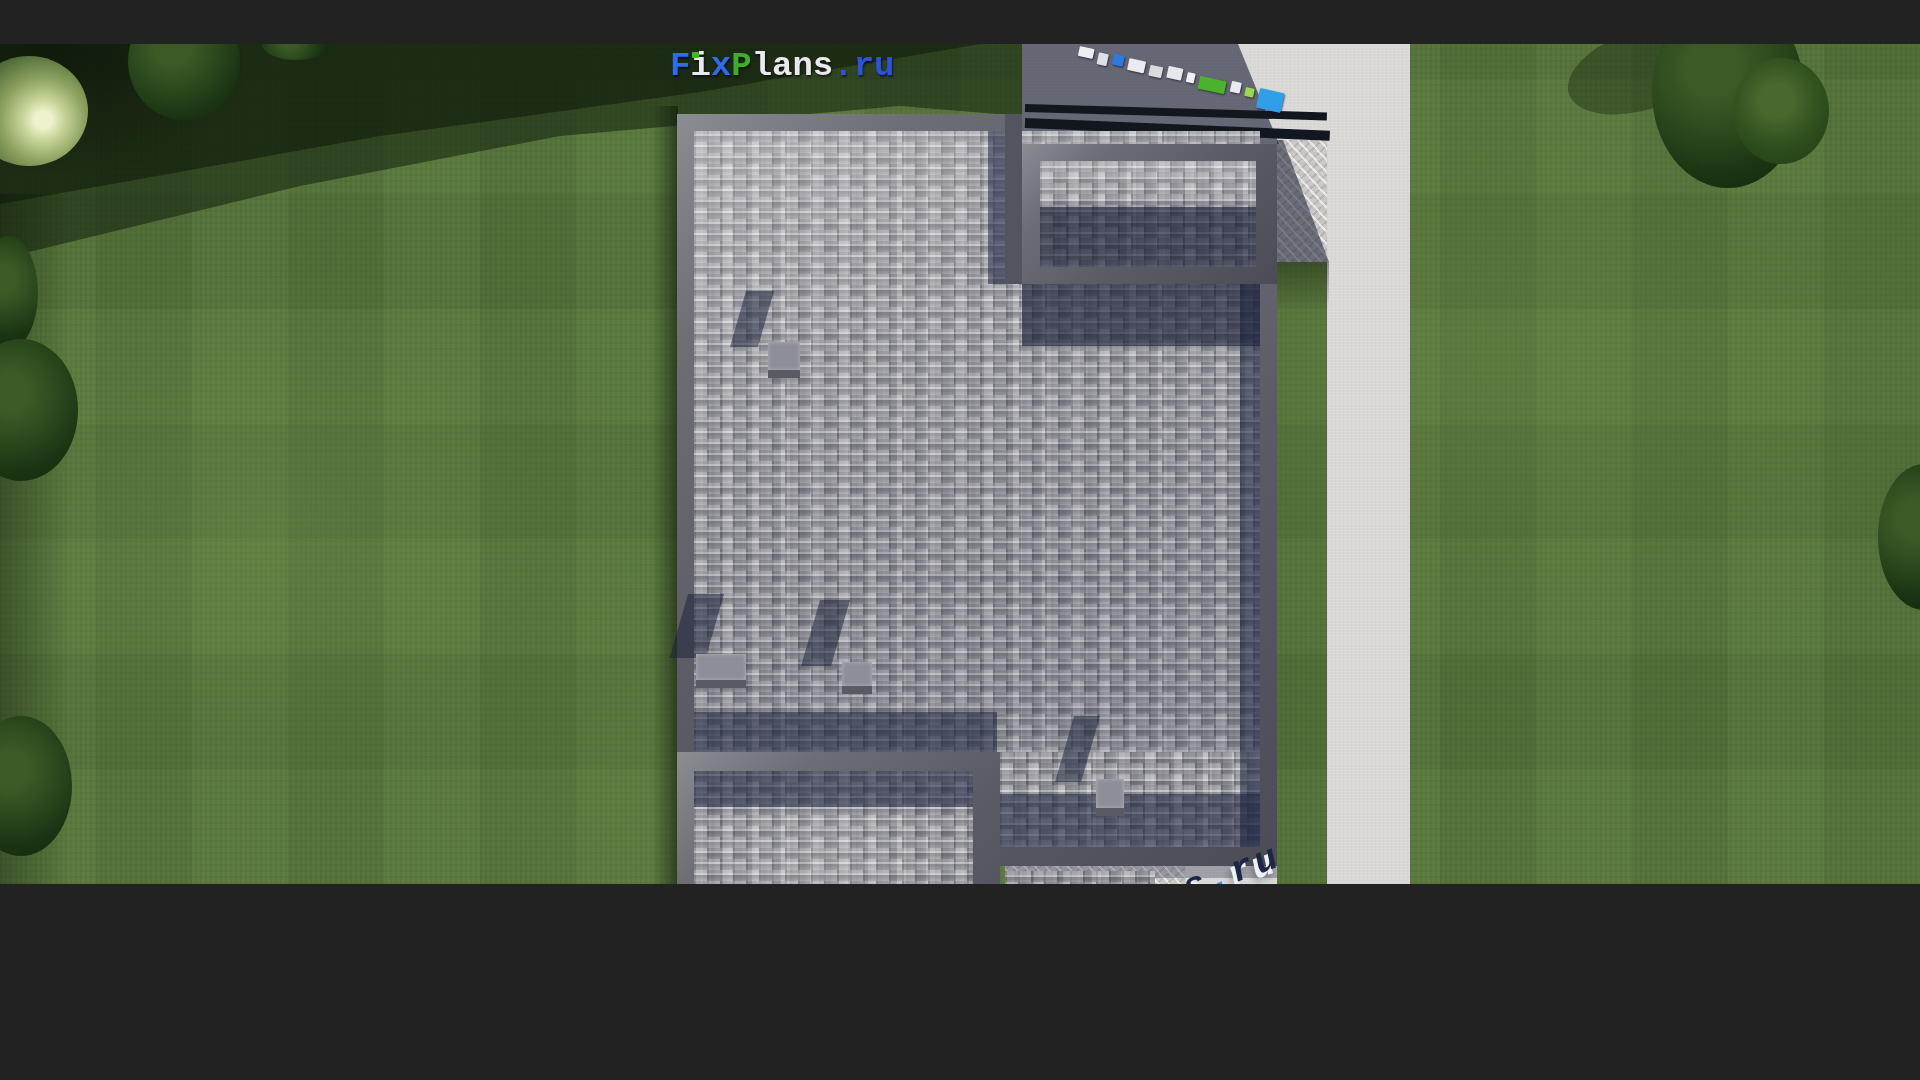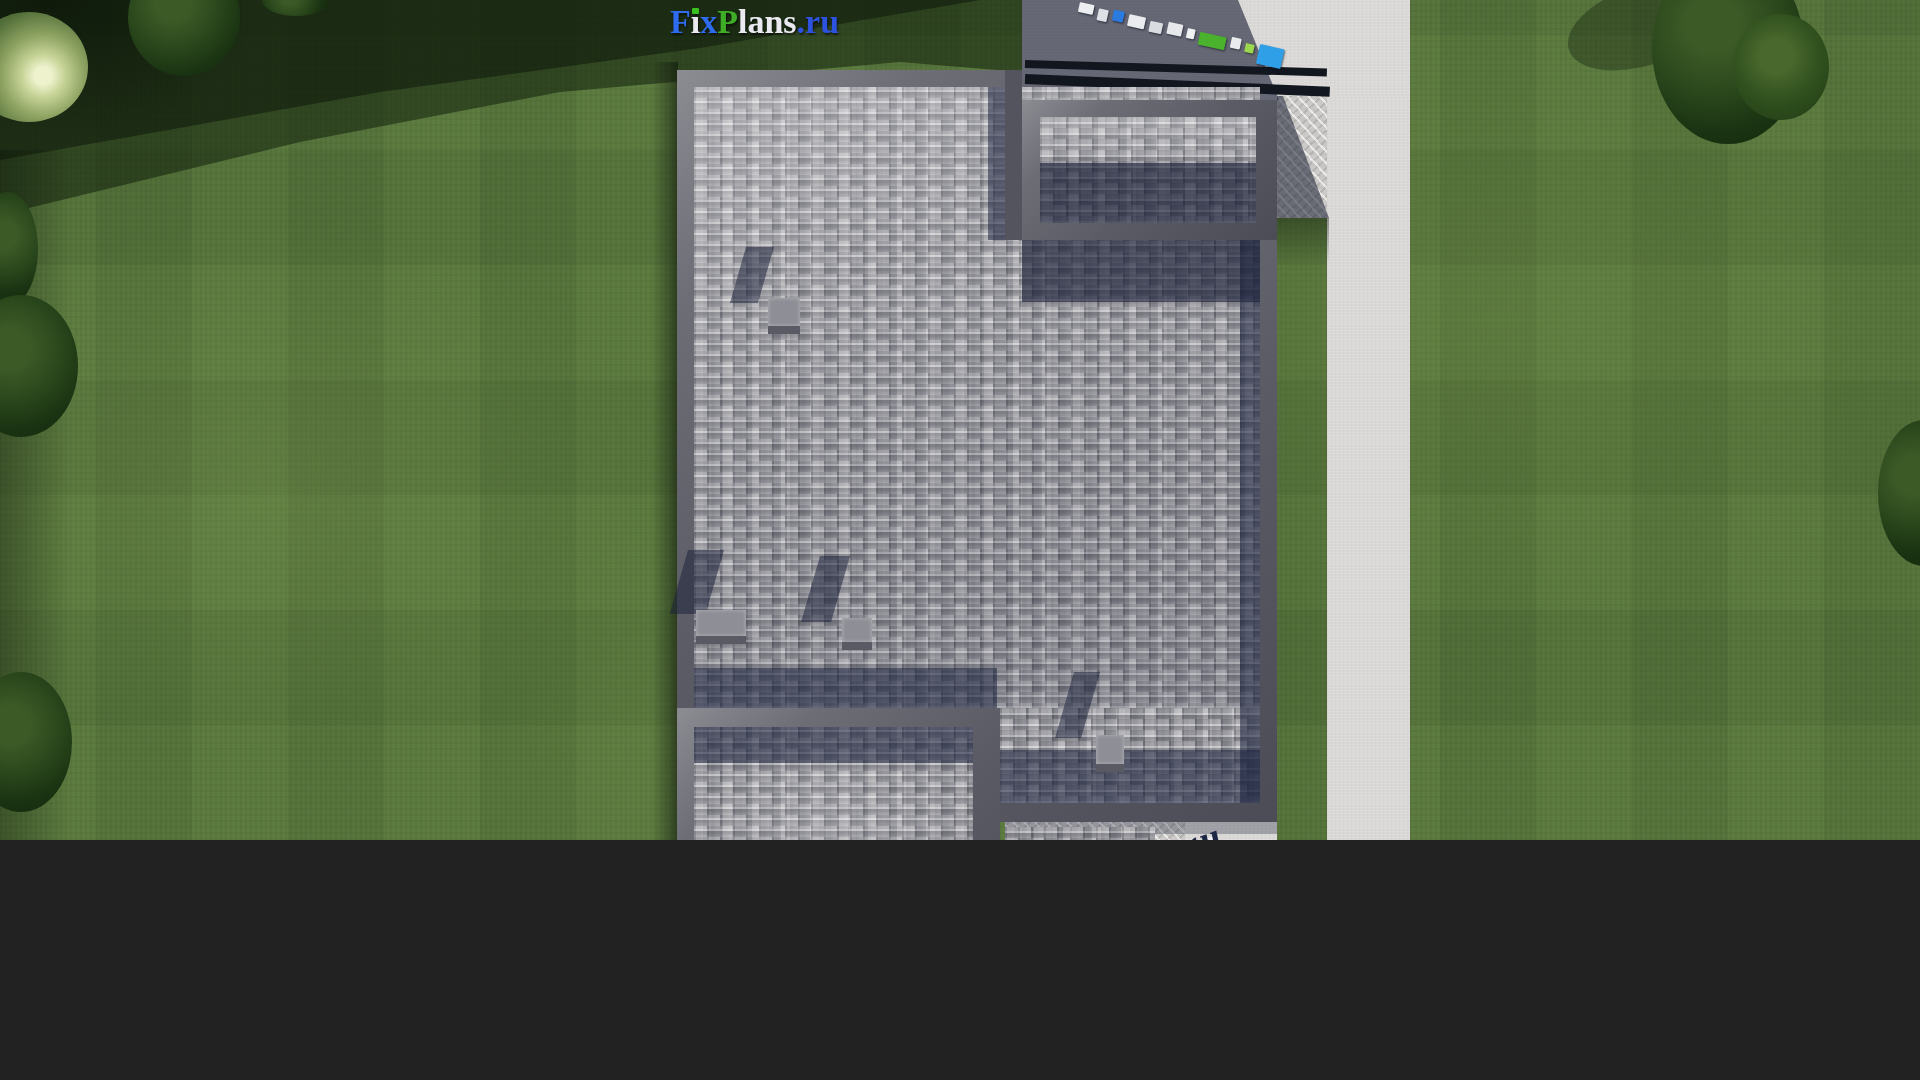--- a/index.html
+++ b/index.html
@@ -1,26 +1,26 @@
 <!DOCTYPE html>
 <html><head>
 <meta charset="utf-8">
 <style>
   html,body{margin:0;padding:0;background:#222;}
   #scene{position:relative;width:1920px;height:840px;overflow:hidden;
-    font-family:Liberation Serif, serif;
+    font-family:Liberation Mono, monospace;
     background-color:#5d7c40;
     background-image:
       radial-gradient(ellipse 700px 450px at 78% 38%, rgba(112,140,72,.28), transparent 70%),
       radial-gradient(ellipse 560px 380px at 14% 58%, rgba(133,158,88,.22), transparent 70%),
       radial-gradient(ellipse 500px 300px at 40% 85%, rgba(120,146,78,.18), transparent 70%),
       repeating-linear-gradient(90deg, rgba(22,36,16,.06) 0 2px, transparent 2px 5px),
       repeating-linear-gradient(0deg, rgba(26,42,18,.05) 0 2px, transparent 2px 6px),
       repeating-linear-gradient(90deg, transparent 0 96px, rgba(16,30,12,.08) 96px 192px),
-      repeating-linear-gradient(0deg, transparent 0 115px, rgba(16,30,12,.07) 115px 230px);}
+      repeating-linear-gradient(0deg, transparent 0 115px, rgba(16,30,12,.07) 115px 230px); margin-top: 44px;}
   .abs{position:absolute;}
   
   .smooth{background-color:#d9d8d6;background-image:
       repeating-linear-gradient(0deg, rgba(255,255,255,.12) 0 1px, transparent 1px 3px),
       repeating-linear-gradient(90deg, rgba(178,176,173,.10) 0 1px, transparent 1px 4px);}
   .rough{background-color:#cccac8;background-image:
       repeating-linear-gradient(48deg, rgba(255,255,255,.6) 0 2px, transparent 2px 8px),
       repeating-linear-gradient(-42deg, rgba(158,156,152,.45) 0 2px, transparent 2px 7px),
       repeating-linear-gradient(5deg, rgba(188,186,182,.35) 0 3px, transparent 3px 11px);}
   .parapet{background-image:linear-gradient(135deg,#8c8c93 0%,#6c6d75 22%,#5a5b64 55%,#4b4c55 100%);}

